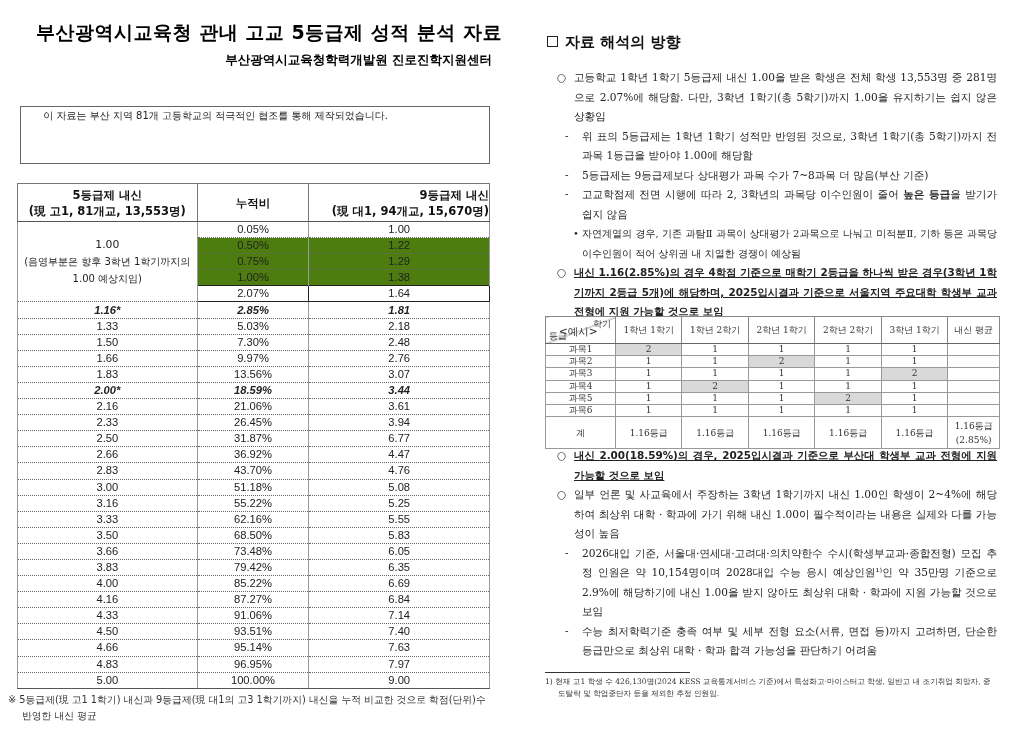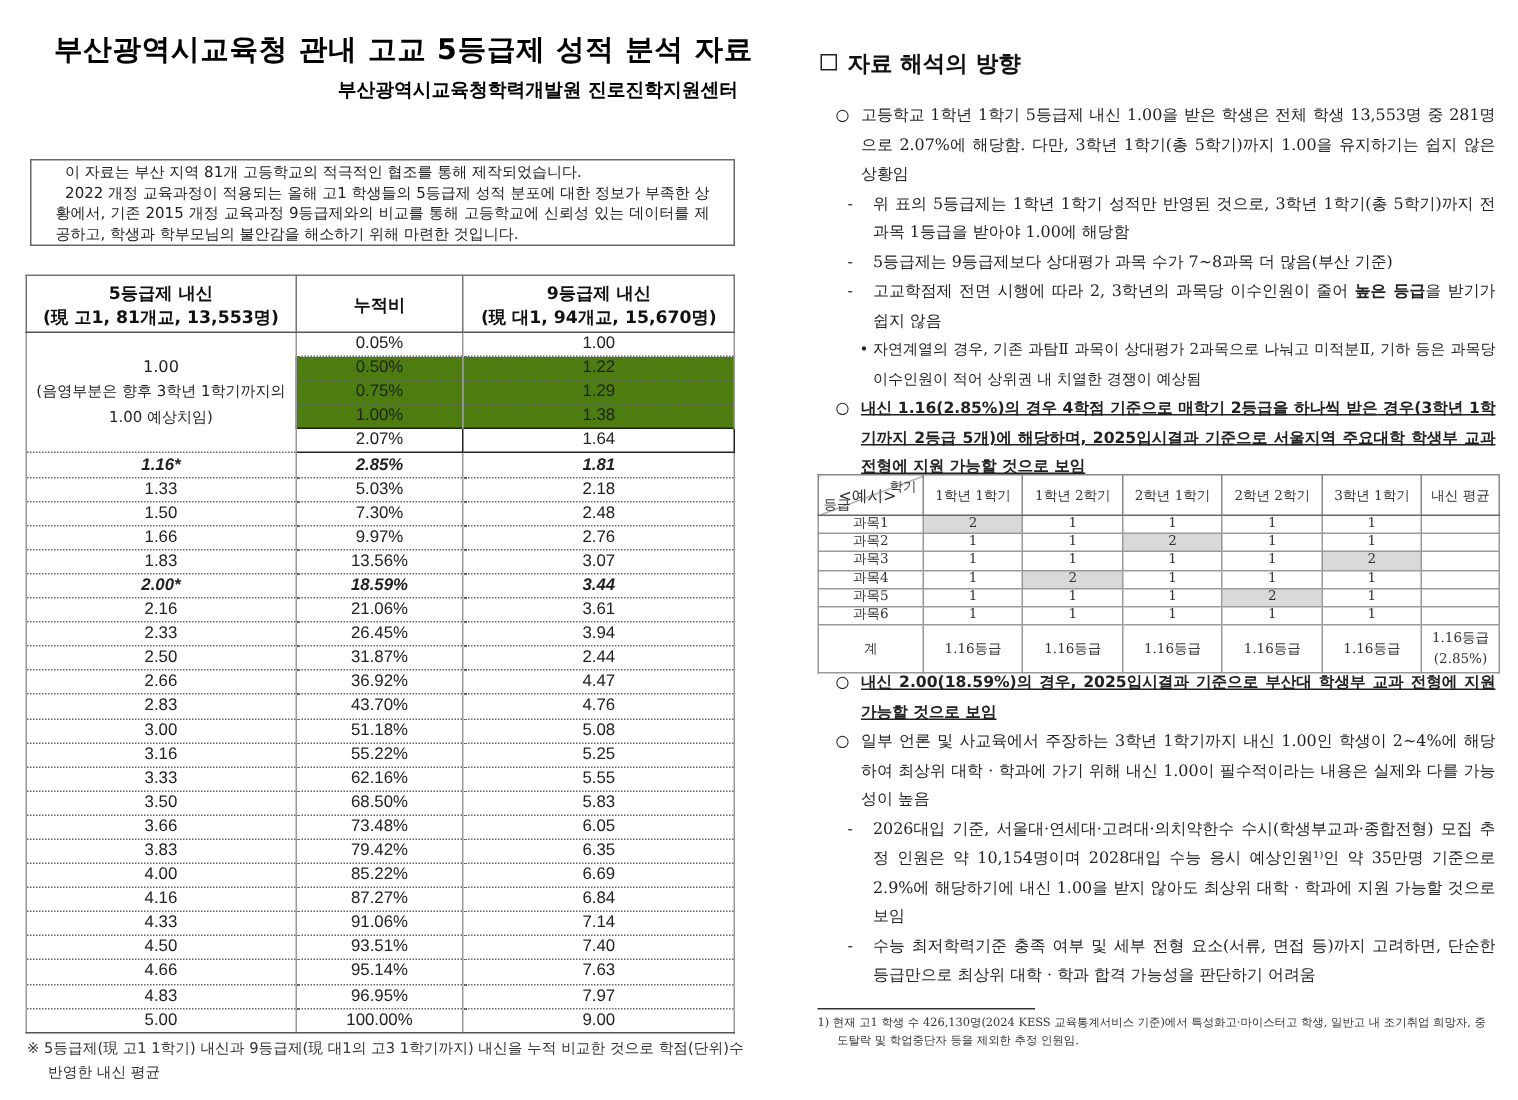--- a/index.html
+++ b/index.html
@@ -15,23 +15,23 @@
 
   .grade-table { position: absolute; left: 17px; top: 183px; width: 473px; border-collapse: collapse; font-family: "Liberation Sans", "DejaVu Sans", sans-serif; font-size: 11.2px; color: #222; border: 1.5px solid #555; }
   .grade-table th { font-weight: bold; font-size: 11.5px; height: 38px; border: 1px solid #777; border-bottom: 1.5px solid #555; line-height: 16px; font-family: "DejaVu Sans", sans-serif; color: #111; }
   .grade-table td { text-align: center; height: 16.1px; padding: 0; line-height: 15px; border-left: 1px solid #999; border-right: 1px solid #999; border-bottom: 1px dotted #666; }
   .grade-table td.merged { vertical-align: middle; font-size: 10.8px; line-height: 17px; font-family: "DejaVu Sans", sans-serif; color: #222; }
   .grade-table td.merged .sub { font-size: 10px; }
   .grade-table td.shaded { background: #4d7c0f; }
   .grade-table tr.boxed td.bx { border: 1.8px solid #222; font-weight: normal; }
   .grade-table tr.italic td { font-style: italic; font-weight: bold; }
   .grade-table tr.last td { border-bottom: 1.5px solid #555; }
-  .col1 { width: 180px; } .col2 { width: 112px; } .col3 { width: 181px; }
-
-  .footnote-left { position: absolute; left: 18px; top: 692px; width: 480px; font-size: 9.8px; line-height: 16px; color: #333; padding-left: 14px; text-indent: -14px; }
+  .col1 { width: 180px; } .col2 { width: 112px; } .col3 { width: 181px; text-align: right; }
+
+  .footnote-left { position: absolute; left: 8px; top: 692px; width: 480px; font-size: 9.8px; line-height: 16px; color: #333; padding-left: 14px; text-indent: -14px; }
 
   
   .right { position: absolute; left: 530px; top: 0; width: 482px; height: 733px; }
   .section-title { position: absolute; left: 17px; top: 33px; font-size: 15px; font-weight: bold; color: #111; }
   .section-title .sq { display: inline-block; width: 11px; height: 11px; border: 1.3px solid #222; margin-right: 7px; vertical-align: 0px; }
 
   .body-text { position: absolute; left: 27px; width: 440px; font-family: "DejaVu Serif", "Liberation Serif", serif; font-size: 10.6px; line-height: 19.5px; color: #222; text-align: justify; }
   .item { position: relative; padding-left: 17px; }
   .item .bullet { position: absolute; left: 0; top: 0; }
   .dash { position: relative; padding-left: 25px; }
@@ -56,21 +56,20 @@
 </style>
 </head>
 <body>
 
 <div class="left">
   <div class="title">부산광역시교육청 관내 고교 5등급제 성적 분석 자료</div>
   <div class="subtitle">부산광역시교육청학력개발원 진로진학지원센터</div>
 
   <div class="intro-box">
     <p style="white-space:pre-wrap;">  이 자료는 부산 지역 81개 고등학교의 적극적인 협조를 통해 제작되었습니다.</p>
-    <p style="white-space:pre-wrap;">  2022 개정 교육과정이 적용되는 올해 고1 학생들의 5등급제 성적 분포에 대한 정보가 부족한 상황에서, 기존 2015 개정 교육과정 9등급제와의 비교를 통해 고등학교에 신뢰성 있는 데이터를 제공하고, 학생과 학부모님의 불안감을 해소하기 위해 마련한 것입니다.</p>
   </div>
 
   <table class="grade-table">
     <thead>
       <tr>
         <th class="col1">
           <div>5등급제 내신</div>
           <div>(現 고1, 81개교, 13,553명)</div>
         </th>
         <th class="col2">누적비</th>
@@ -142,21 +141,21 @@
           <td>3.61</td>
         </tr>
         <tr>
           <td>2.33</td>
           <td>26.45%</td>
           <td>3.94</td>
         </tr>
         <tr>
           <td>2.50</td>
           <td>31.87%</td>
-          <td>2.44</td>
+          <td>6.77</td>
         </tr>
         <tr>
           <td>2.66</td>
           <td>36.92%</td>
           <td>4.47</td>
         </tr>
         <tr>
           <td>2.83</td>
           <td>43.70%</td>
           <td>4.76</td>

